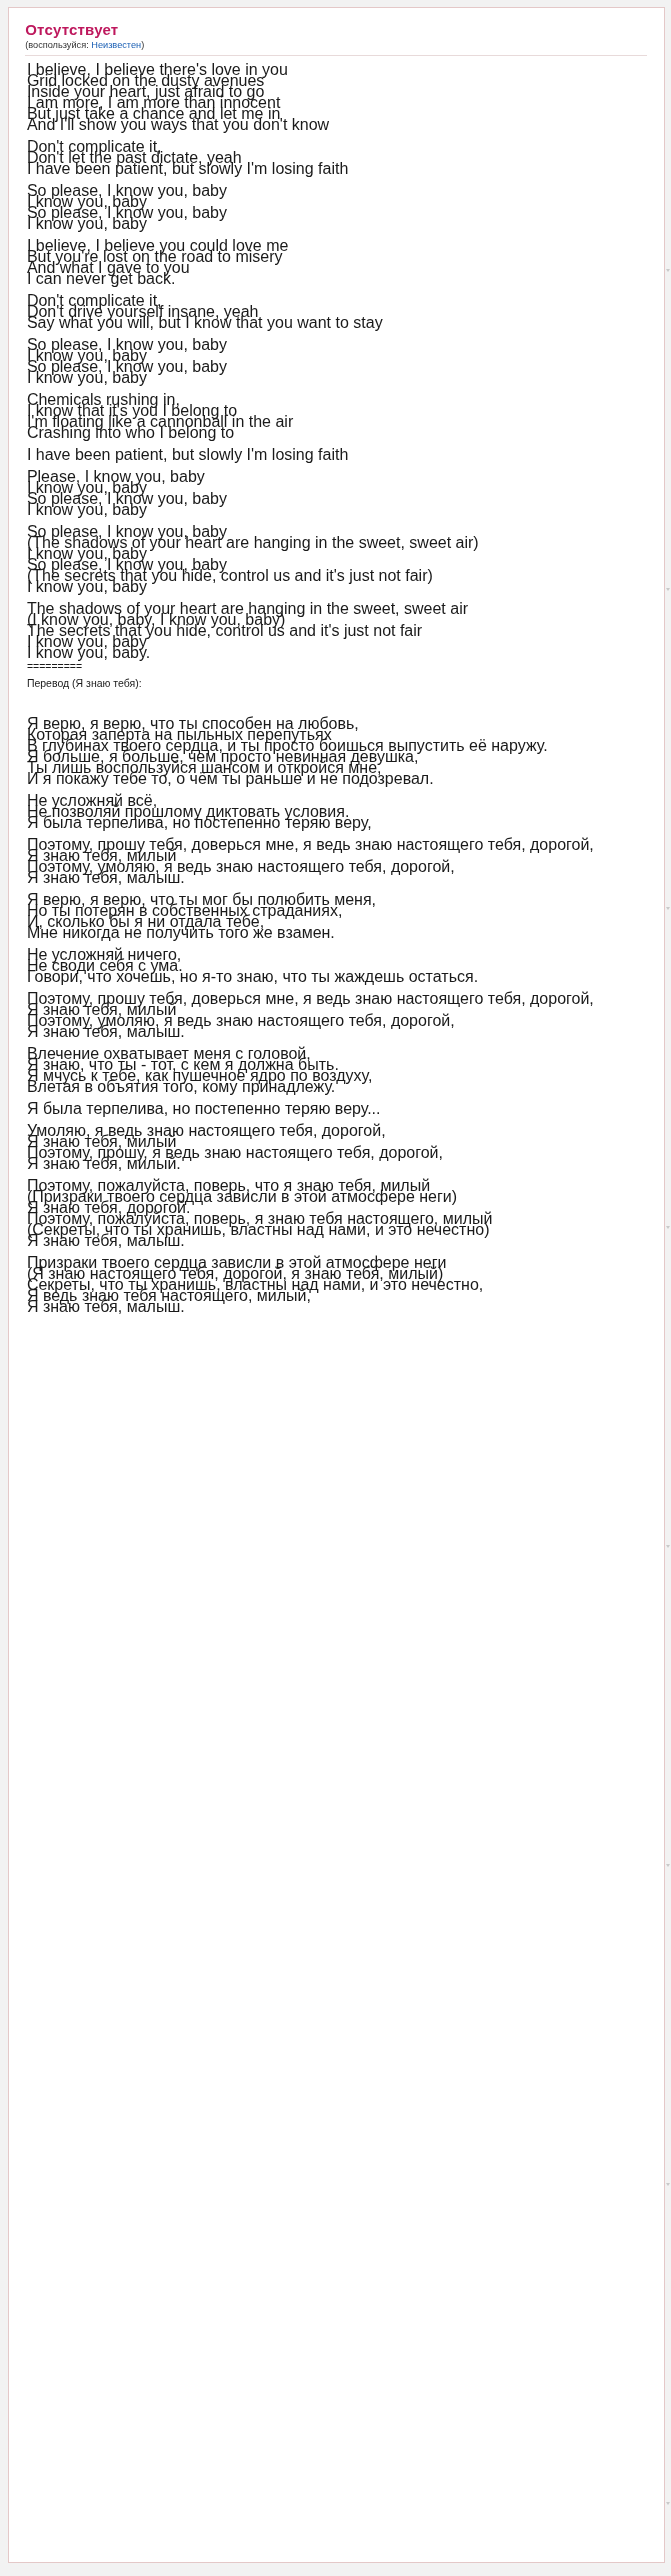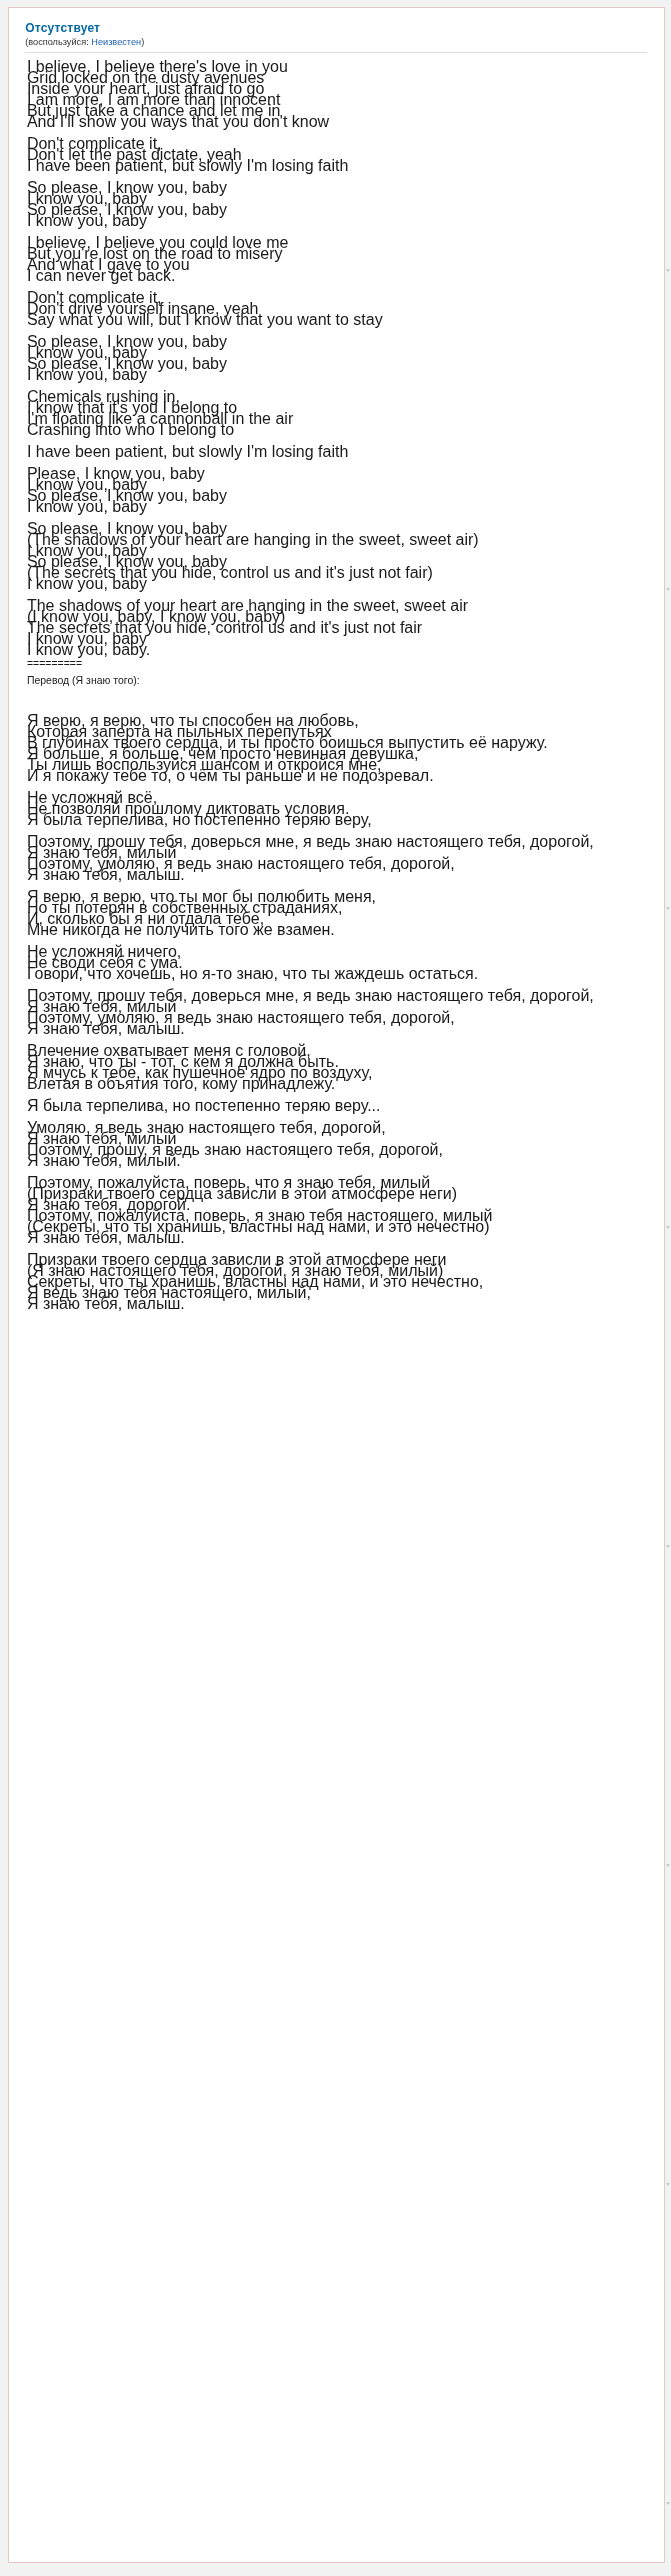--- a/index.html
+++ b/index.html
@@ -23,22 +23,22 @@
     width: 657px;
     margin: 0 auto;
     background: #ffffff;
     border: 0.8px solid #e4c8c8;
     box-sizing: border-box;
     padding: 11.8px 15px 22px 15px;
     position: relative;
     min-height: 2556px;
   }
   .song-title {
-    color: #0369a1;
-    font-size: 12px;
+    color: #be185d;
+    font-size: 15px;
     font-weight: bold;
     margin: 1.7px 0 1.7px 1.7px;
     letter-spacing: 0.2px;
   }
   .artist-line {
     font-size: 9.2px;
     color: #333333;
     margin: 0 0 5px 1.7px;
   }
   .artist-line .lbl { color: #333; }
@@ -145,21 +145,21 @@
 (The secrets that you hide, control us and it's just not fair)
 I know you, baby
 
 The shadows of your heart are hanging in the sweet, sweet air
 (I know you, baby, I know you, baby)
 The secrets that you hide, control us and it's just not fair
 I know you, baby
 I know you, baby.</div>
 
     <div class="sep-bar">=========</div>
-    <div class="sep-bar">Перевод (Я знаю того):</div>
+    <div class="sep-bar">Перевод (Я знаю тебя):</div>
 
     <div class="lyrics" style="margin-top:27px;">Я верю, я верю, что ты способен на любовь,
 Которая заперта на пыльных перепутьях
 В глубинах твоего сердца, и ты просто боишься выпустить её наружу.
 Я больше, я больше, чем просто невинная девушка,
 Ты лишь воспользуйся шансом и откройся мне,
 И я покажу тебе то, о чём ты раньше и не подозревал.
 
 Не усложняй всё,
 Не позволяй прошлому диктовать условия.

